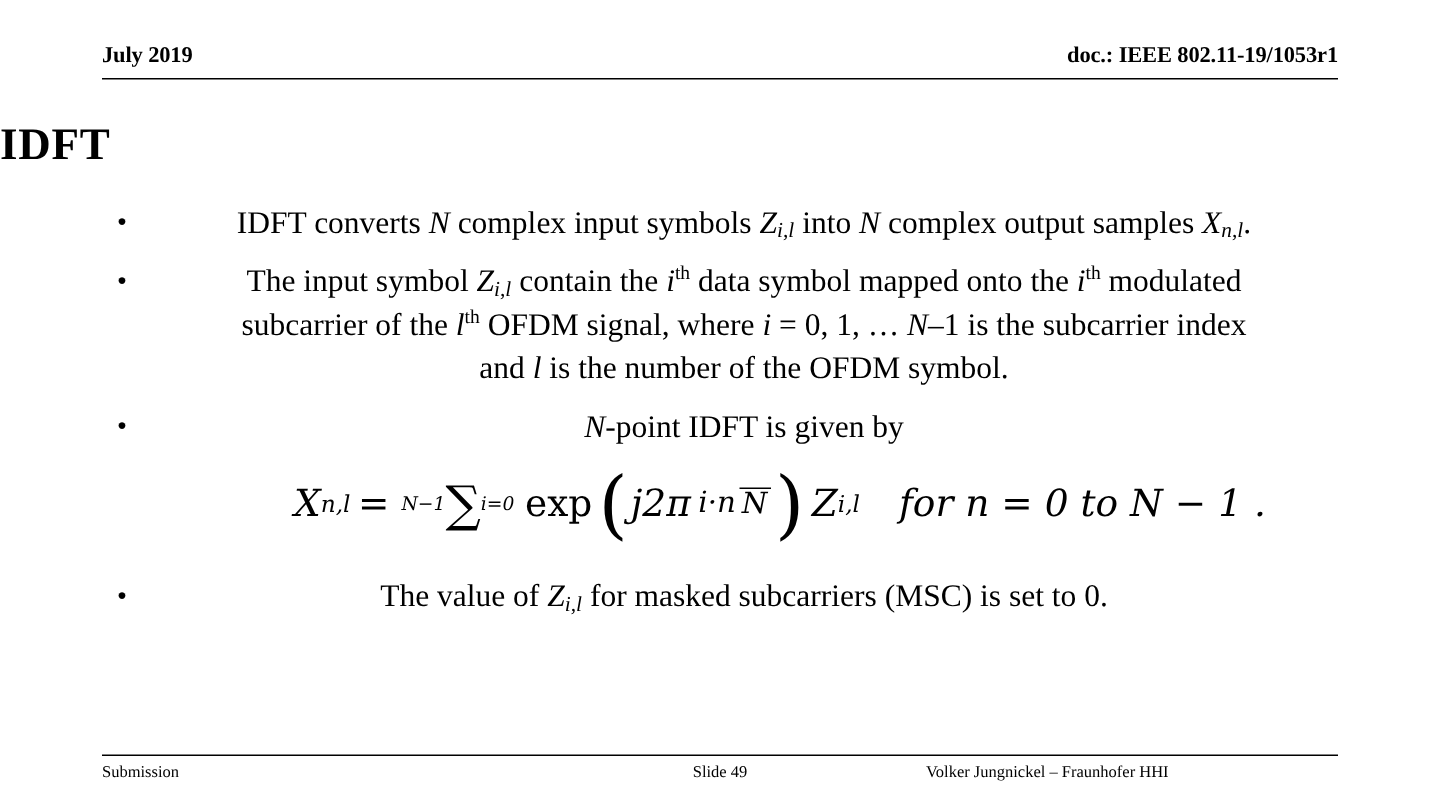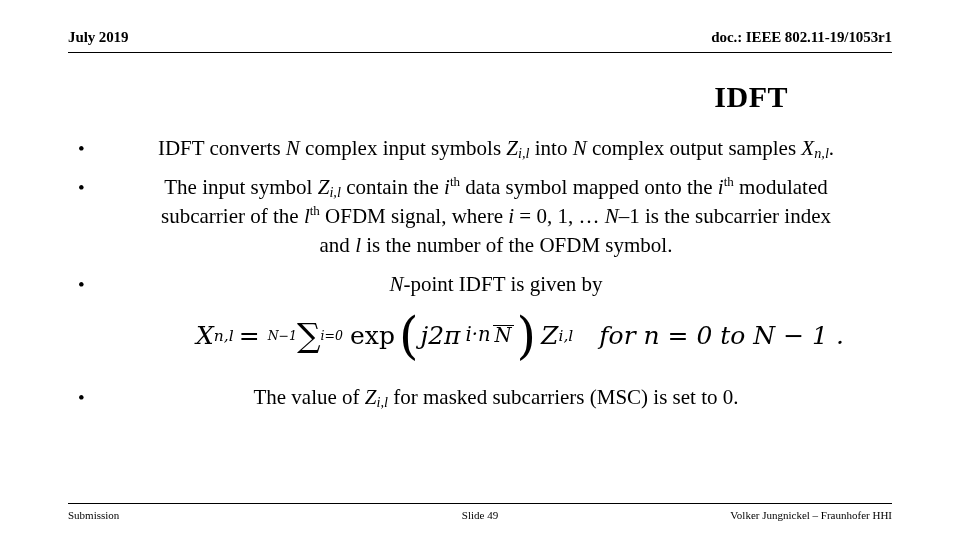--- a/index.html
+++ b/index.html
@@ -43,21 +43,21 @@
     height: 0;
     border-top: 1.6px solid #000;
   }
 
   
   .title {
     position: absolute;
     left: 0;
     top: 80px;
     width: 788px;
-    text-align: right;
+    text-align: left;
     font-weight: bold;
     font-size: 30px;
     letter-spacing: 0.5px;
   }
 
   
   .content {
     position: absolute;
     left: 68px;
     top: 134px;
@@ -176,21 +176,21 @@
     position: absolute;
     left: 68px;
     top: 509px;
     width: 824px;
     display: flex;
     align-items: baseline;
     font-size: 11px;
   }
   .footer-left { flex: 1 1 0; text-align: left; white-space: nowrap; }
   .footer-center { flex: 1 1 0; text-align: center; white-space: nowrap; }
-  .footer-right { flex: 1 1 0; text-align: right; white-space: nowrap; }
+  .footer-right { flex: 1 1 0; text-align: left; white-space: nowrap; }
 </style>
 </head>
 <body>
 
 <div class="slide">
 
   <div class="header">
     <span class="header-left">July 2019</span>
     <span class="header-right">doc.: IEEE 802.11-19/1053r1</span>
   </div>

